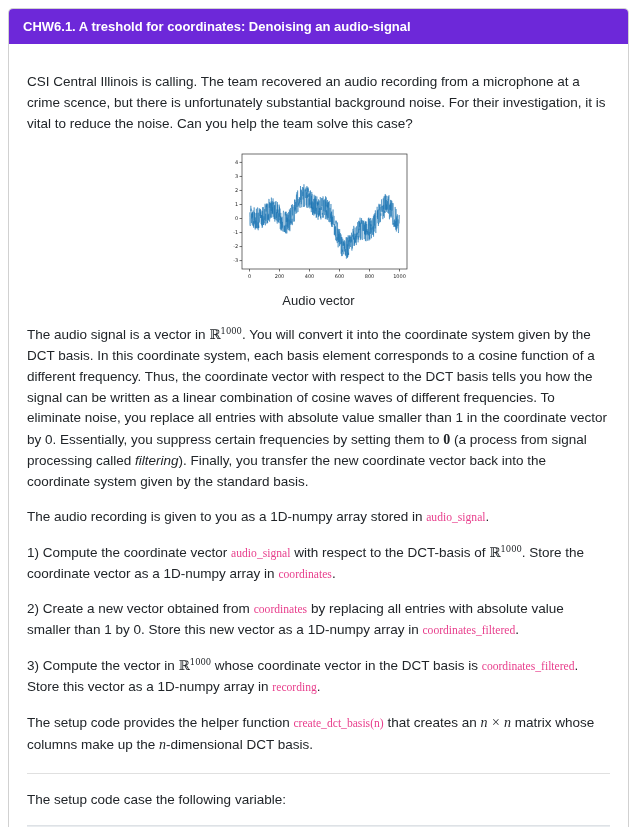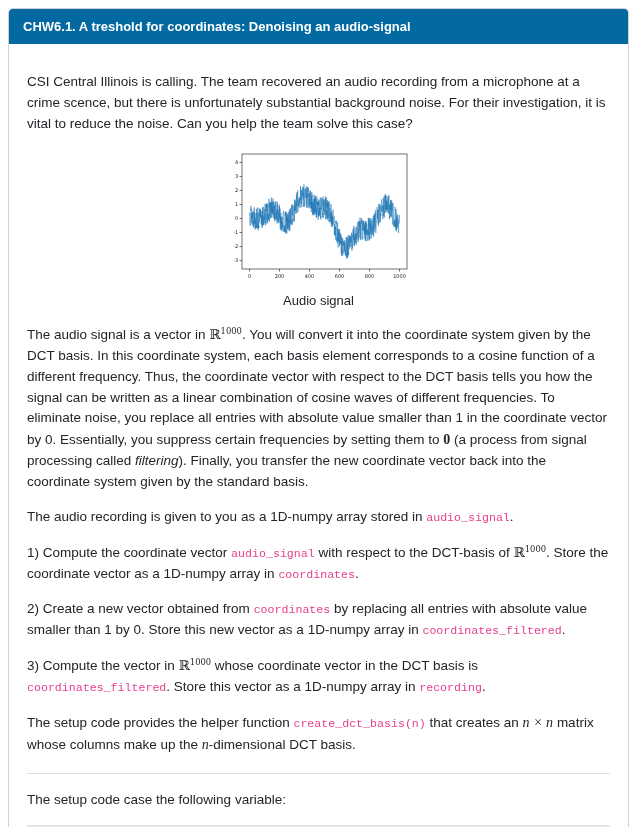--- a/index.html
+++ b/index.html
@@ -18,21 +18,21 @@
   }
   .card-header {
     color: #fff;
     font-weight: bold;
     font-size: 13px;
     padding: 10px 14px;
   }
   .card-body { padding: 16px 18px 10px; }
   p.para { margin: 12px 0 14px; line-height: 1.55; }
   code {
-    font-family: Liberation Mono, monospace;
+    font-family: Liberation Serif, serif;
     font-size: 86%;
     color: #e83e8c;
   }
   .math { font-family: "Liberation Serif", serif; font-style: italic; font-size: 104%; }
   .mathbf { font-family: "Liberation Serif", serif; font-weight: bold; font-size: 104%; }
   .math-r { font-family: "DejaVu Serif", "DejaVu Sans", serif; }
   .math-r sup { font-size: 62%; line-height: 0; }
   figure { text-align: center; margin: 2px 0 16px; }
   figcaption { font-size: 13px; margin-top: 6px; color: #212529; }
   hr.divider { border: none; border-top: 1px solid rgba(0,0,0,.12); margin: 18px 0 16px; }
@@ -54,21 +54,21 @@
   }
   th.col-name { width: 24%; }
   th.col-type { width: 21%; }
 </style>
 </head>
 <body>
 
 <div class="page">
   <div class="card">
 
-    <div class="card-header" style="background: #0369a1; color: rgb(255, 255, 255);">
+    <div class="card-header" style="background: #6d28d9; color: rgb(255, 255, 255);">
       <span>CHW6.1. A treshold for coordinates: Denoising an audio-signal</span>
     </div>
 
     <div class="card-body">
 
       <p class="para">CSI Central Illinois is calling. The team recovered an audio recording from a microphone at a crime scence, but there is unfortunately substantial background noise. For their investigation, it is vital to reduce the noise. Can you help the team solve this case?</p>
 
       <figure>
         <svg id="audio-chart" width="185" height="135" viewBox="0 0 185 135" xmlns="http://www.w3.org/2000/svg">
             <rect x="16" y="5" width="165" height="115" fill="#ffffff" stroke="#333333" stroke-width="0.7"></rect>
@@ -95,21 +95,21 @@
             <line x1="83.5" y1="120" x2="83.5" y2="122.5" stroke="#333333" stroke-width="0.7"></line>
             <text x="83.5" y="129" font-size="5" text-anchor="middle" fill="#262626" font-family="DejaVu Sans, sans-serif">400</text>
             <line x1="113.5" y1="120" x2="113.5" y2="122.5" stroke="#333333" stroke-width="0.7"></line>
             <text x="113.5" y="129" font-size="5" text-anchor="middle" fill="#262626" font-family="DejaVu Sans, sans-serif">600</text>
             <line x1="143.5" y1="120" x2="143.5" y2="122.5" stroke="#333333" stroke-width="0.7"></line>
             <text x="143.5" y="129" font-size="5" text-anchor="middle" fill="#262626" font-family="DejaVu Sans, sans-serif">800</text>
             <line x1="173.5" y1="120" x2="173.5" y2="122.5" stroke="#333333" stroke-width="0.7"></line>
             <text x="173.5" y="129" font-size="5" text-anchor="middle" fill="#262626" font-family="DejaVu Sans, sans-serif">1000</text>
             <polyline points="23.50,63.35 23.65,68.32 23.80,75.28 23.95,75.89 24.10,76.23 24.25,77.02 24.40,75.09 24.55,68.91 24.70,64.14 24.85,56.79 25.00,62.01 25.15,59.64 25.30,70.91 25.45,74.00 25.60,64.71 25.75,69.48 25.90,64.54 26.05,63.75 26.20,75.62 26.35,63.26 26.50,68.44 26.65,63.29 26.80,70.96 26.95,76.71 27.10,61.52 27.25,69.81 27.40,77.43 27.55,72.18 27.70,78.85 27.85,78.48 28.00,73.16 28.15,58.38 28.30,71.61 28.45,63.15 28.60,75.30 28.75,71.96 28.90,73.77 29.05,64.16 29.20,80.56 29.35,68.48 29.50,79.24 29.65,76.78 29.80,71.53 29.95,78.68 30.10,77.49 30.25,75.42 30.40,59.73 30.55,79.05 30.70,77.86 30.85,63.87 31.00,78.21 31.15,79.55 31.30,75.85 31.45,60.71 31.60,58.48 31.75,63.99 31.90,79.21 32.05,73.32 32.20,81.22 32.35,63.78 32.50,78.79 32.65,76.55 32.80,79.04 32.95,65.75 33.10,62.50 33.25,59.24 33.40,73.46 33.55,72.61 33.70,65.58 33.85,60.60 34.00,66.79 34.15,65.33 34.30,64.90 34.45,59.91 34.60,69.05 34.75,63.28 34.90,68.97 35.05,61.41 35.20,75.05 35.35,65.99 35.50,76.34 35.65,73.84 35.80,66.17 35.95,71.33 36.10,78.16 36.25,78.98 36.40,62.10 36.55,77.61 36.70,58.21 36.85,61.35 37.00,71.44 37.15,58.13 37.30,58.16 37.45,76.03 37.60,71.08 37.75,75.97 37.90,67.25 38.05,70.94 38.20,69.76 38.35,74.37 38.50,63.42 38.65,60.14 38.80,70.30 38.95,57.72 39.10,54.76 39.25,63.76 39.40,76.34 39.55,74.86 39.70,64.83 39.85,71.90 40.00,56.46 40.15,62.53 40.30,55.54 40.45,58.05 40.60,54.84 40.75,54.69 40.90,74.69 41.05,54.43 41.20,57.36 41.35,73.43 41.50,72.02 41.65,73.96 41.80,55.19 41.95,70.74 42.10,66.08 42.25,70.46 42.40,64.84 42.55,71.50 42.70,61.45 42.85,49.93 43.00,50.12 43.15,51.06 43.30,58.77 43.45,53.20 43.60,72.63 43.75,67.44 43.90,56.48 44.05,53.98 44.20,69.46 44.35,59.99 44.50,57.49 44.65,54.21 44.80,68.28 44.95,52.62 45.10,54.22 45.25,62.02 45.40,48.58 45.55,59.53 45.70,68.75 45.85,56.13 46.00,53.60 46.15,64.82 46.30,52.24 46.45,63.75 46.60,58.42 46.75,65.21 46.90,54.50 47.05,49.41 47.20,67.92 47.35,54.20 47.50,55.17 47.65,52.81 47.80,57.83 47.95,69.80 48.10,69.54 48.25,56.50 48.40,57.36 48.55,70.04 48.70,55.94 48.85,72.58 49.00,52.78 49.15,52.84 49.30,60.11 49.45,66.66 49.60,70.46 49.75,55.62 49.90,52.94 50.05,52.06 50.20,60.44 50.35,68.95 50.50,63.10 50.65,71.44 50.80,60.64 50.95,60.43 51.10,73.16 51.25,74.58 51.40,53.12 51.55,64.08 51.70,55.65 51.85,72.67 52.00,66.38 52.15,60.58 52.30,67.60 52.45,71.52 52.60,73.17 52.75,64.30 52.90,70.17 53.05,74.17 53.20,55.64 53.35,67.72 53.50,57.61 53.65,61.56 53.80,71.26 53.95,59.53 54.10,60.76 54.25,79.91 54.40,71.80 54.55,67.24 54.70,74.60 54.85,63.90 55.00,81.17 55.15,68.52 55.30,81.52 55.45,76.86 55.60,68.94 55.75,75.78 55.90,79.81 56.05,67.76 56.20,74.90 56.35,78.60 56.50,72.89 56.65,77.16 56.80,82.37 56.95,78.15 57.10,64.93 57.25,63.75 57.40,61.82 57.55,61.90 57.70,63.53 57.85,64.90 58.00,82.67 58.15,76.48 58.30,82.90 58.45,82.00 58.60,76.95 58.75,79.92 58.90,83.10 59.05,63.73 59.20,63.42 59.35,66.37 59.50,62.76 59.65,83.82 59.80,75.75 59.95,84.46 60.10,64.56 60.25,62.75 60.40,72.97 60.55,65.17 60.70,70.40 60.85,84.42 61.00,68.40 61.15,77.63 61.30,69.14 61.45,80.36 61.60,64.33 61.75,71.97 61.90,72.61 62.05,66.04 62.20,78.91 62.35,75.22 62.50,69.82 62.65,62.96 62.80,81.26 62.95,78.16 63.10,70.60 63.25,80.85 63.40,60.46 63.55,68.43 63.70,71.88 63.85,82.20 64.00,78.67 64.15,61.45 64.30,75.74 64.45,58.96 64.60,69.73 64.75,73.71 64.90,72.12 65.05,74.23 65.20,69.20 65.35,60.34 65.50,55.95 65.65,68.79 65.80,75.31 65.95,71.76 66.10,69.80 66.25,76.14 66.40,55.20 66.55,60.51 66.70,66.41 66.85,58.99 67.00,57.71 67.15,64.19 67.30,67.12 67.45,69.97 67.60,71.24 67.75,72.69 67.90,64.28 68.05,56.00 68.20,62.68 68.35,71.64 68.50,72.30 68.65,50.51 68.80,61.33 68.95,50.85 69.10,62.59 69.25,58.47 69.40,60.34 69.55,59.42 69.70,52.92 69.85,64.83 70.00,62.18 70.15,52.82 70.30,48.79 70.45,45.60 70.60,46.20 70.75,64.09 70.90,43.17 71.05,57.97 71.20,54.43 71.35,53.80 71.50,47.01 71.65,41.45 71.80,51.63 71.95,63.00 72.10,50.98 72.25,50.11 72.40,52.85 72.55,52.90 72.70,56.45 72.85,53.82 73.00,57.68 73.15,51.45 73.30,48.05 73.45,54.29 73.60,48.81 73.75,48.98 73.90,49.97 74.05,58.92 74.20,51.74 74.35,52.47 74.50,37.01 74.65,51.08 74.80,41.34 74.95,40.40 75.10,44.82 75.25,55.27 75.40,41.23 75.55,41.59 75.70,58.24 75.85,57.27 76.00,54.98 76.15,48.22 76.30,45.22 76.45,38.00 76.60,45.45 76.75,47.08 76.90,42.72 77.05,50.49 77.20,47.14 77.35,43.56 77.50,38.52 77.65,58.01 77.80,44.56 77.95,35.29 78.10,49.51 78.25,50.83 78.40,57.66 78.55,55.66 78.70,46.94 78.85,40.48 79.00,45.64 79.15,47.71 79.30,48.34 79.45,48.95 79.60,40.37 79.75,42.44 79.90,38.52 80.05,40.67 80.20,56.43 80.35,43.27 80.50,51.05 80.65,58.52 80.80,43.66 80.95,37.04 81.10,48.90 81.25,38.80 81.40,48.47 81.55,48.22 81.70,46.12 81.85,59.01 82.00,38.29 82.15,42.82 82.30,39.58 82.45,46.53 82.60,47.76 82.75,44.75 82.90,58.09 83.05,49.60 83.20,56.55 83.35,49.46 83.50,44.40 83.65,50.23 83.80,59.41 83.95,42.21 84.10,55.61 84.25,47.75 84.40,41.37 84.55,54.25 84.70,55.71 84.85,58.88 85.00,56.48 85.15,53.60 85.30,63.16 85.45,46.82 85.60,59.13 85.75,42.91 85.90,59.22 86.05,45.11 86.20,60.49 86.35,52.45 86.50,65.87 86.65,58.31 86.80,65.49 86.95,59.36 87.10,59.96 87.25,53.51 87.40,63.76 87.55,56.45 87.70,49.97 87.85,66.56 88.00,53.35 88.15,45.81 88.30,51.96 88.45,64.52 88.60,59.86 88.75,49.45 88.90,65.46 89.05,47.38 89.20,53.88 89.35,64.63 89.50,54.59 89.65,46.77 89.80,62.32 89.95,49.93 90.10,60.79 90.25,68.92 90.40,58.78 90.55,67.92 90.70,58.24 90.85,47.52 91.00,52.10 91.15,55.06 91.30,52.83 91.45,56.65 91.60,54.02 91.75,65.60 91.90,52.24 92.05,70.71 92.20,53.31 92.35,55.75 92.50,50.38 92.65,67.89 92.80,64.41 92.95,67.11 93.10,61.96 93.25,65.80 93.40,58.89 93.55,65.47 93.70,51.51 93.85,61.15 94.00,59.28 94.15,67.08 94.30,48.08 94.45,66.21 94.60,69.04 94.75,66.86 94.90,70.44 95.05,61.58 95.20,57.82 95.35,59.98 95.50,60.89 95.65,52.05 95.80,48.94 95.95,57.15 96.10,49.30 96.25,65.77 96.40,63.92 96.55,68.21 96.70,68.70 96.85,65.47 97.00,47.40 97.15,48.75 97.30,67.95 97.45,68.54 97.60,65.68 97.75,51.35 97.90,61.91 98.05,62.21 98.20,50.67 98.35,60.77 98.50,61.85 98.65,66.01 98.80,65.45 98.95,57.33 99.10,49.87 99.25,54.23 99.40,70.15 99.55,47.29 99.70,52.44 99.85,63.06 100.00,52.43 100.15,57.48 100.30,48.42 100.45,66.39 100.60,61.02 100.75,70.34 100.90,62.51 101.05,68.58 101.20,55.84 101.35,58.30 101.50,50.97 101.65,70.75 101.80,53.89 101.95,58.43 102.10,53.19 102.25,68.95 102.40,64.02 102.55,53.15 102.70,61.50 102.85,72.75 103.00,57.78 103.15,51.90 103.30,53.87 103.45,54.85 103.60,57.10 103.75,73.26 103.90,65.83 104.05,58.89 104.20,70.58 104.35,72.26 104.50,72.90 104.65,64.52 104.80,69.19 104.95,54.98 105.10,66.51 105.25,75.35 105.40,63.06 105.55,77.63 105.70,62.49 105.85,75.48 106.00,71.74 106.15,67.18 106.30,78.02 106.45,67.94 106.60,75.04 106.75,66.57 106.90,67.00 107.05,60.46 107.20,68.99 107.35,71.99 107.50,72.02 107.65,72.80 107.80,76.02 107.95,67.52 108.10,66.92 108.25,84.88 108.40,86.02 108.55,75.11 108.70,85.41 108.85,80.47 109.00,77.90 109.15,86.31 109.30,87.34 109.45,77.27 109.60,84.45 109.75,91.22 109.90,71.62 110.05,74.53 110.20,71.81 110.35,73.95 110.50,92.16 110.65,91.01 110.80,89.37 110.95,88.23 111.10,89.30 111.25,94.11 111.40,78.64 111.55,73.44 111.70,91.16 111.85,79.70 112.00,85.40 112.15,98.35 112.30,84.94 112.45,80.26 112.60,92.88 112.75,85.12 112.90,87.86 113.05,93.24 113.20,82.57 113.35,84.85 113.50,97.15 113.65,80.00 113.80,92.75 113.95,95.26 114.10,93.63 114.25,87.70 114.40,84.16 114.55,85.36 114.70,95.21 114.85,94.93 115.00,85.46 115.15,104.76 115.30,87.94 115.45,93.62 115.60,92.84 115.75,107.14 115.90,88.11 116.05,94.68 116.20,106.91 116.35,100.76 116.50,102.80 116.65,94.19 116.80,89.75 116.95,96.72 117.10,94.59 117.25,91.91 117.40,96.70 117.55,93.09 117.70,105.25 117.85,102.29 118.00,98.45 118.15,98.81 118.30,91.19 118.45,102.48 118.60,94.38 118.75,99.88 118.90,92.34 119.05,96.16 119.20,101.78 119.35,105.80 119.50,100.11 119.65,106.84 119.80,97.79 119.95,94.65 120.10,88.20 120.25,88.43 120.40,109.66 120.55,91.49 120.70,88.36 120.85,89.49 121.00,103.75 121.15,107.94 121.30,95.30 121.45,109.05 121.60,88.60 121.75,92.74 121.90,107.70 122.05,93.51 122.20,86.21 122.35,105.98 122.50,103.80 122.65,105.78 122.80,91.38 122.95,97.32 123.10,87.44 123.25,92.58 123.40,87.38 123.55,99.71 123.70,97.11 123.85,85.99 124.00,87.18 124.15,86.87 124.30,91.07 124.45,90.94 124.60,98.00 124.75,87.78 124.90,93.75 125.05,87.63 125.20,92.68 125.35,90.28 125.50,83.74 125.65,94.00 125.80,100.32 125.95,101.62 126.10,90.37 126.25,99.10 126.40,99.48 126.55,86.47 126.70,85.66 126.85,87.78 127.00,79.88 127.15,89.90 127.30,88.03 127.45,82.30 127.60,90.70 127.75,76.88 127.90,90.71 128.05,96.90 128.20,87.54 128.35,96.65 128.50,88.70 128.65,94.63 128.80,84.67 128.95,87.76 129.10,78.53 129.25,83.33 129.40,93.46 129.55,87.05 129.70,93.62 129.85,89.40 130.00,85.22 130.15,88.18 130.30,96.07 130.45,82.16 130.60,77.33 130.75,90.45 130.90,84.32 131.05,88.18 131.20,83.56 131.35,85.41 131.50,75.46 131.65,73.16 131.80,78.15 131.95,86.38 132.10,93.39 132.25,87.11 132.40,90.52 132.55,71.83 132.70,83.84 132.85,79.78 133.00,84.33 133.15,88.40 133.30,83.07 133.45,72.31 133.60,77.84 133.75,72.86 133.90,81.10 134.05,68.69 134.20,80.85 134.35,91.12 134.50,74.23 134.65,76.55 134.80,89.77 134.95,86.69 135.10,79.04 135.25,71.15 135.40,74.72 135.55,69.13 135.70,73.72 135.85,74.36 136.00,73.80 136.15,90.06 136.30,91.03 136.45,71.30 136.60,73.09 136.75,76.37 136.90,81.77 137.05,76.24 137.20,75.31 137.35,72.13 137.50,81.89 137.65,81.96 137.80,71.59 137.95,79.31 138.10,79.86 138.25,90.12 138.40,75.83 138.55,85.09 138.70,85.07 138.85,74.21 139.00,85.54 139.15,73.73 139.30,73.05 139.45,91.77 139.60,72.17 139.75,86.39 139.90,81.79 140.05,92.23 140.20,72.58 140.35,83.18 140.50,79.43 140.65,75.02 140.80,76.11 140.95,85.49 141.10,80.03 141.25,85.26 141.40,84.23 141.55,81.80 141.70,91.72 141.85,85.71 142.00,80.90 142.15,77.55 142.30,69.33 142.45,86.34 142.60,70.00 142.75,68.61 142.90,76.36 143.05,91.47 143.20,82.89 143.35,89.93 143.50,69.80 143.65,81.16 143.80,83.67 143.95,90.53 144.10,71.96 144.25,76.60 144.40,69.01 144.55,84.98 144.70,75.39 144.85,80.69 145.00,75.56 145.15,83.70 145.30,78.68 145.45,89.25 145.60,74.25 145.75,71.48 145.90,75.08 146.05,77.29 146.20,69.31 146.35,78.10 146.50,79.36 146.65,85.69 146.80,77.75 146.95,80.48 147.10,77.03 147.25,85.89 147.40,67.26 147.55,87.68 147.70,82.97 147.85,69.29 148.00,65.45 148.15,82.63 148.30,80.73 148.45,65.85 148.60,76.59 148.75,70.21 148.90,64.11 149.05,77.65 149.20,79.39 149.35,61.33 149.50,66.98 149.65,80.52 149.80,84.07 149.95,80.15 150.10,77.56 150.25,75.47 150.40,75.16 150.55,74.76 150.70,67.17 150.85,66.73 151.00,61.89 151.15,57.80 151.30,68.45 151.45,62.15 151.60,70.03 151.75,61.01 151.90,73.36 152.05,74.17 152.20,60.56 152.35,76.96 152.50,73.98 152.65,75.05 152.80,72.56 152.95,54.79 153.10,61.23 153.25,55.84 153.40,60.89 153.55,71.75 153.70,73.58 153.85,70.14 154.00,58.10 154.15,55.17 154.30,62.71 154.45,72.90 154.60,68.35 154.75,64.39 154.90,66.81 155.05,57.99 155.20,62.77 155.35,62.08 155.50,51.40 155.65,50.30 155.80,58.11 155.95,57.39 156.10,57.43 156.25,60.95 156.40,56.69 156.55,62.77 156.70,61.04 156.85,70.16 157.00,65.24 157.15,61.39 157.30,49.38 157.45,67.09 157.60,55.90 157.75,60.27 157.90,56.92 158.05,47.43 158.20,67.51 158.35,68.74 158.50,61.98 158.65,63.59 158.80,60.08 158.95,46.78 159.10,63.99 159.25,44.99 159.40,49.08 159.55,58.52 159.70,60.70 159.85,46.32 160.00,57.86 160.15,60.67 160.30,51.07 160.45,62.75 160.60,55.55 160.75,60.54 160.90,46.95 161.05,49.14 161.20,50.82 161.35,60.51 161.50,52.67 161.65,52.09 161.80,63.81 161.95,58.35 162.10,50.46 162.25,51.32 162.40,47.46 162.55,64.62 162.70,50.76 162.85,46.82 163.00,46.19 163.15,52.52 163.30,65.85 163.45,70.29 163.60,57.07 163.75,56.05 163.90,60.77 164.05,55.22 164.20,68.42 164.35,54.16 164.50,60.98 164.65,50.90 164.80,58.06 164.95,67.03 165.10,51.21 165.25,67.57 165.40,68.37 165.55,64.91 165.70,52.56 165.85,51.88 166.00,61.61 166.15,53.91 166.30,65.95 166.45,66.28 166.60,73.43 166.75,75.74 166.90,59.60 167.05,54.19 167.20,54.66 167.35,61.44 167.50,68.50 167.65,75.57 167.80,73.97 167.95,78.04 168.10,71.37 168.25,72.70 168.40,76.98 168.55,74.05 168.70,70.45 168.85,77.05 169.00,78.00 169.15,57.94 169.30,64.97 169.45,78.18 169.60,72.28 169.75,80.74 169.90,76.49 170.05,60.00 170.20,68.70 170.35,82.49 170.50,68.51 170.65,70.37 170.80,80.15 170.95,66.69 171.10,78.75 171.25,65.25 171.40,65.45 171.55,65.76 171.70,70.94 171.85,76.95 172.00,70.44 172.15,71.71 172.30,79.14 172.45,84.04 172.60,82.30 172.75,74.94 172.90,70.21 173.05,69.30 173.20,65.97 173.35,74.47" fill="none" stroke="#1f77b4" stroke-width="0.5"></polyline>
           </svg>
-        <figcaption>Audio signal</figcaption>
+        <figcaption>Audio vector</figcaption>
       </figure>
 
       <p class="para">The audio signal is a vector in <span class="math-r">ℝ<sup>1000</sup></span>. You will convert it into the coordinate system given by the DCT basis. In this coordinate system, each basis element corresponds to a cosine function of a different frequency. Thus, the coordinate vector with respect to the DCT basis tells you how the signal can be written as a linear combination of cosine waves of different frequencies. To eliminate noise, you replace all entries with absolute value smaller than 1 in the coordinate vector by 0. Essentially, you suppress certain frequencies by setting them to <span class="mathbf">0</span> (a process from signal processing called <em>filtering</em>). Finally, you transfer the new coordinate vector back into the coordinate system given by the standard basis.</p>
 
       <p class="para">The audio recording is given to you as a 1D-numpy array stored in <code>audio_signal</code>.</p>
 
       <p class="para">1) Compute the coordinate vector <code>audio_signal</code> with respect to the DCT-basis of <span class="math-r">ℝ<sup>1000</sup></span>. Store the coordinate vector as a 1D-numpy array in <code>coordinates</code>.</p>
 
       <p class="para">2) Create a new vector obtained from <code>coordinates</code> by replacing all entries with absolute value smaller than 1 by 0. Store this new vector as a 1D-numpy array in <code>coordinates_filtered</code>.</p>
 

